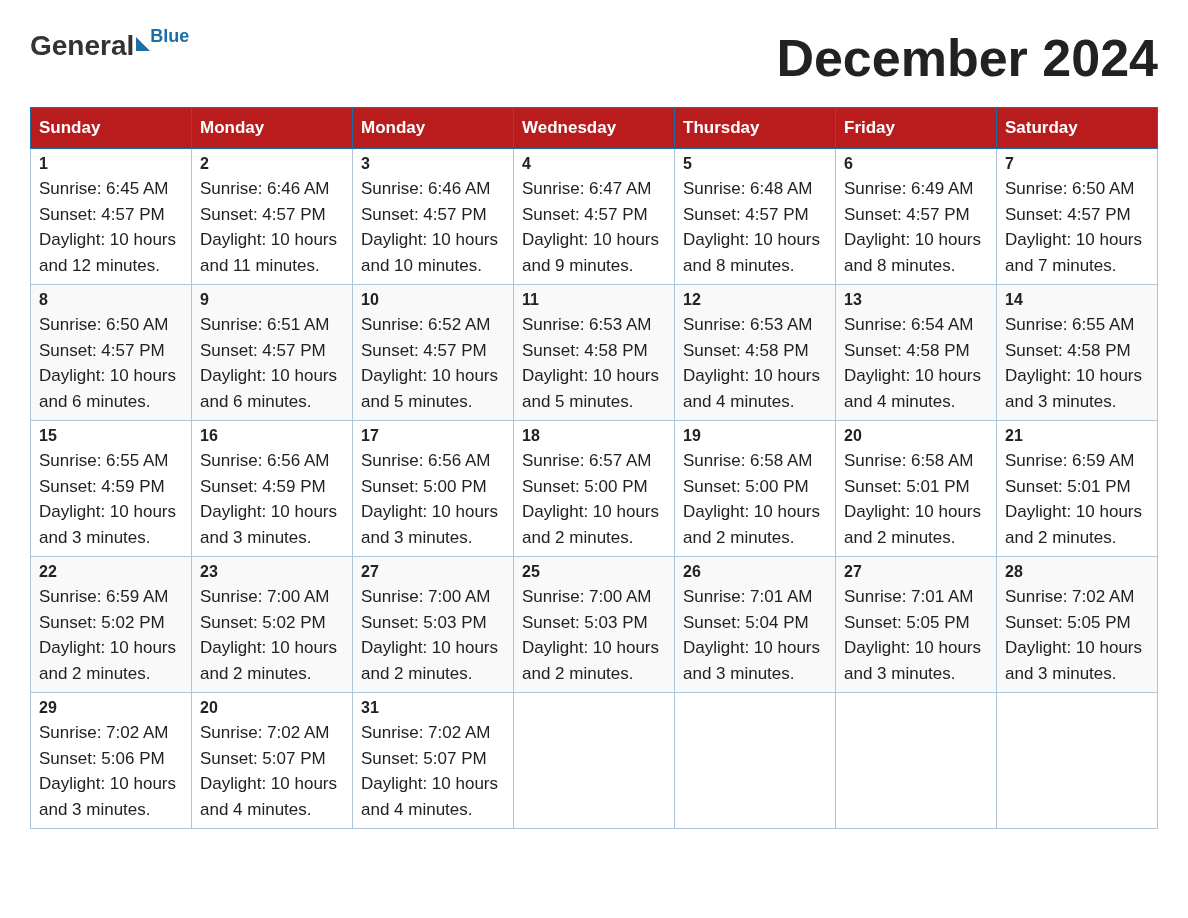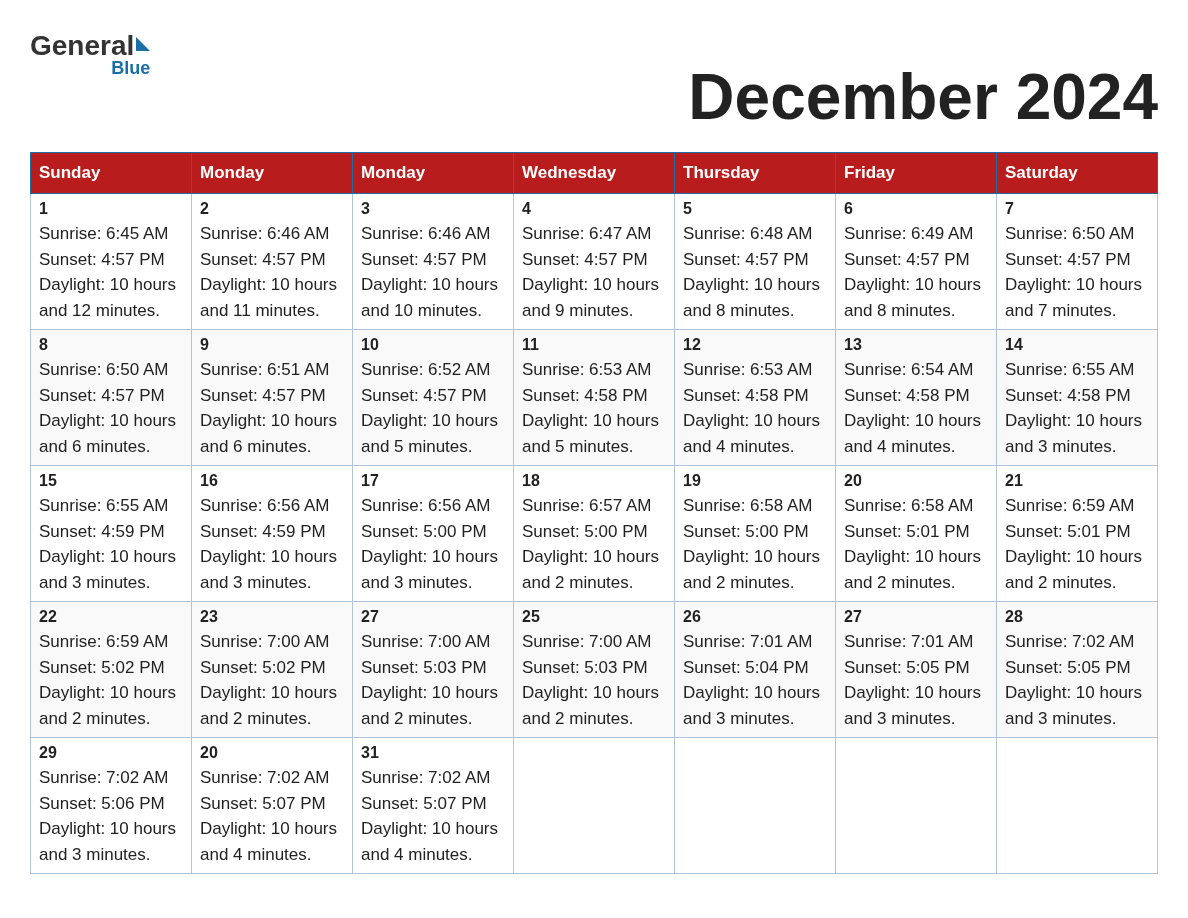--- a/index.html
+++ b/index.html
@@ -11,22 +11,22 @@
       min-height: 918px;
     }
     .header {
       display: flex;
       justify-content: space-between;
       align-items: flex-start;
       margin-bottom: 20px;
     }
     .logo {
       display: flex;
-      flex-direction: column;
-      align-items: flex-end;
+      flex-direction: row;
+      align-items: flex-start;
     }
     .logo-text {
       display: flex;
       align-items: center;
       font-size: 28px;
       font-weight: bold;
       color: #333;
     }
     .logo-general { color: #333; }
     .logo-arrow {
@@ -42,25 +42,24 @@
     .logo-sub {
       color: #1a6fa8;
       font-size: 18px;
       font-weight: bold;
       margin-top: -4px;
     }
     .title-block {
       text-align: right;
     }
     .month-title {
-      font-size: 64px;
+      font-size: 52px;
       font-weight: bold;
       color: #222;
       line-height: 1.1;
-      margin-top: 32px;
     }
     .location {
       font-size: 22px;
       color: #444;
       margin-top: 4px;
     }
     table {
       width: 100%;
       border-collapse: collapse;
       margin-top: 10px;

